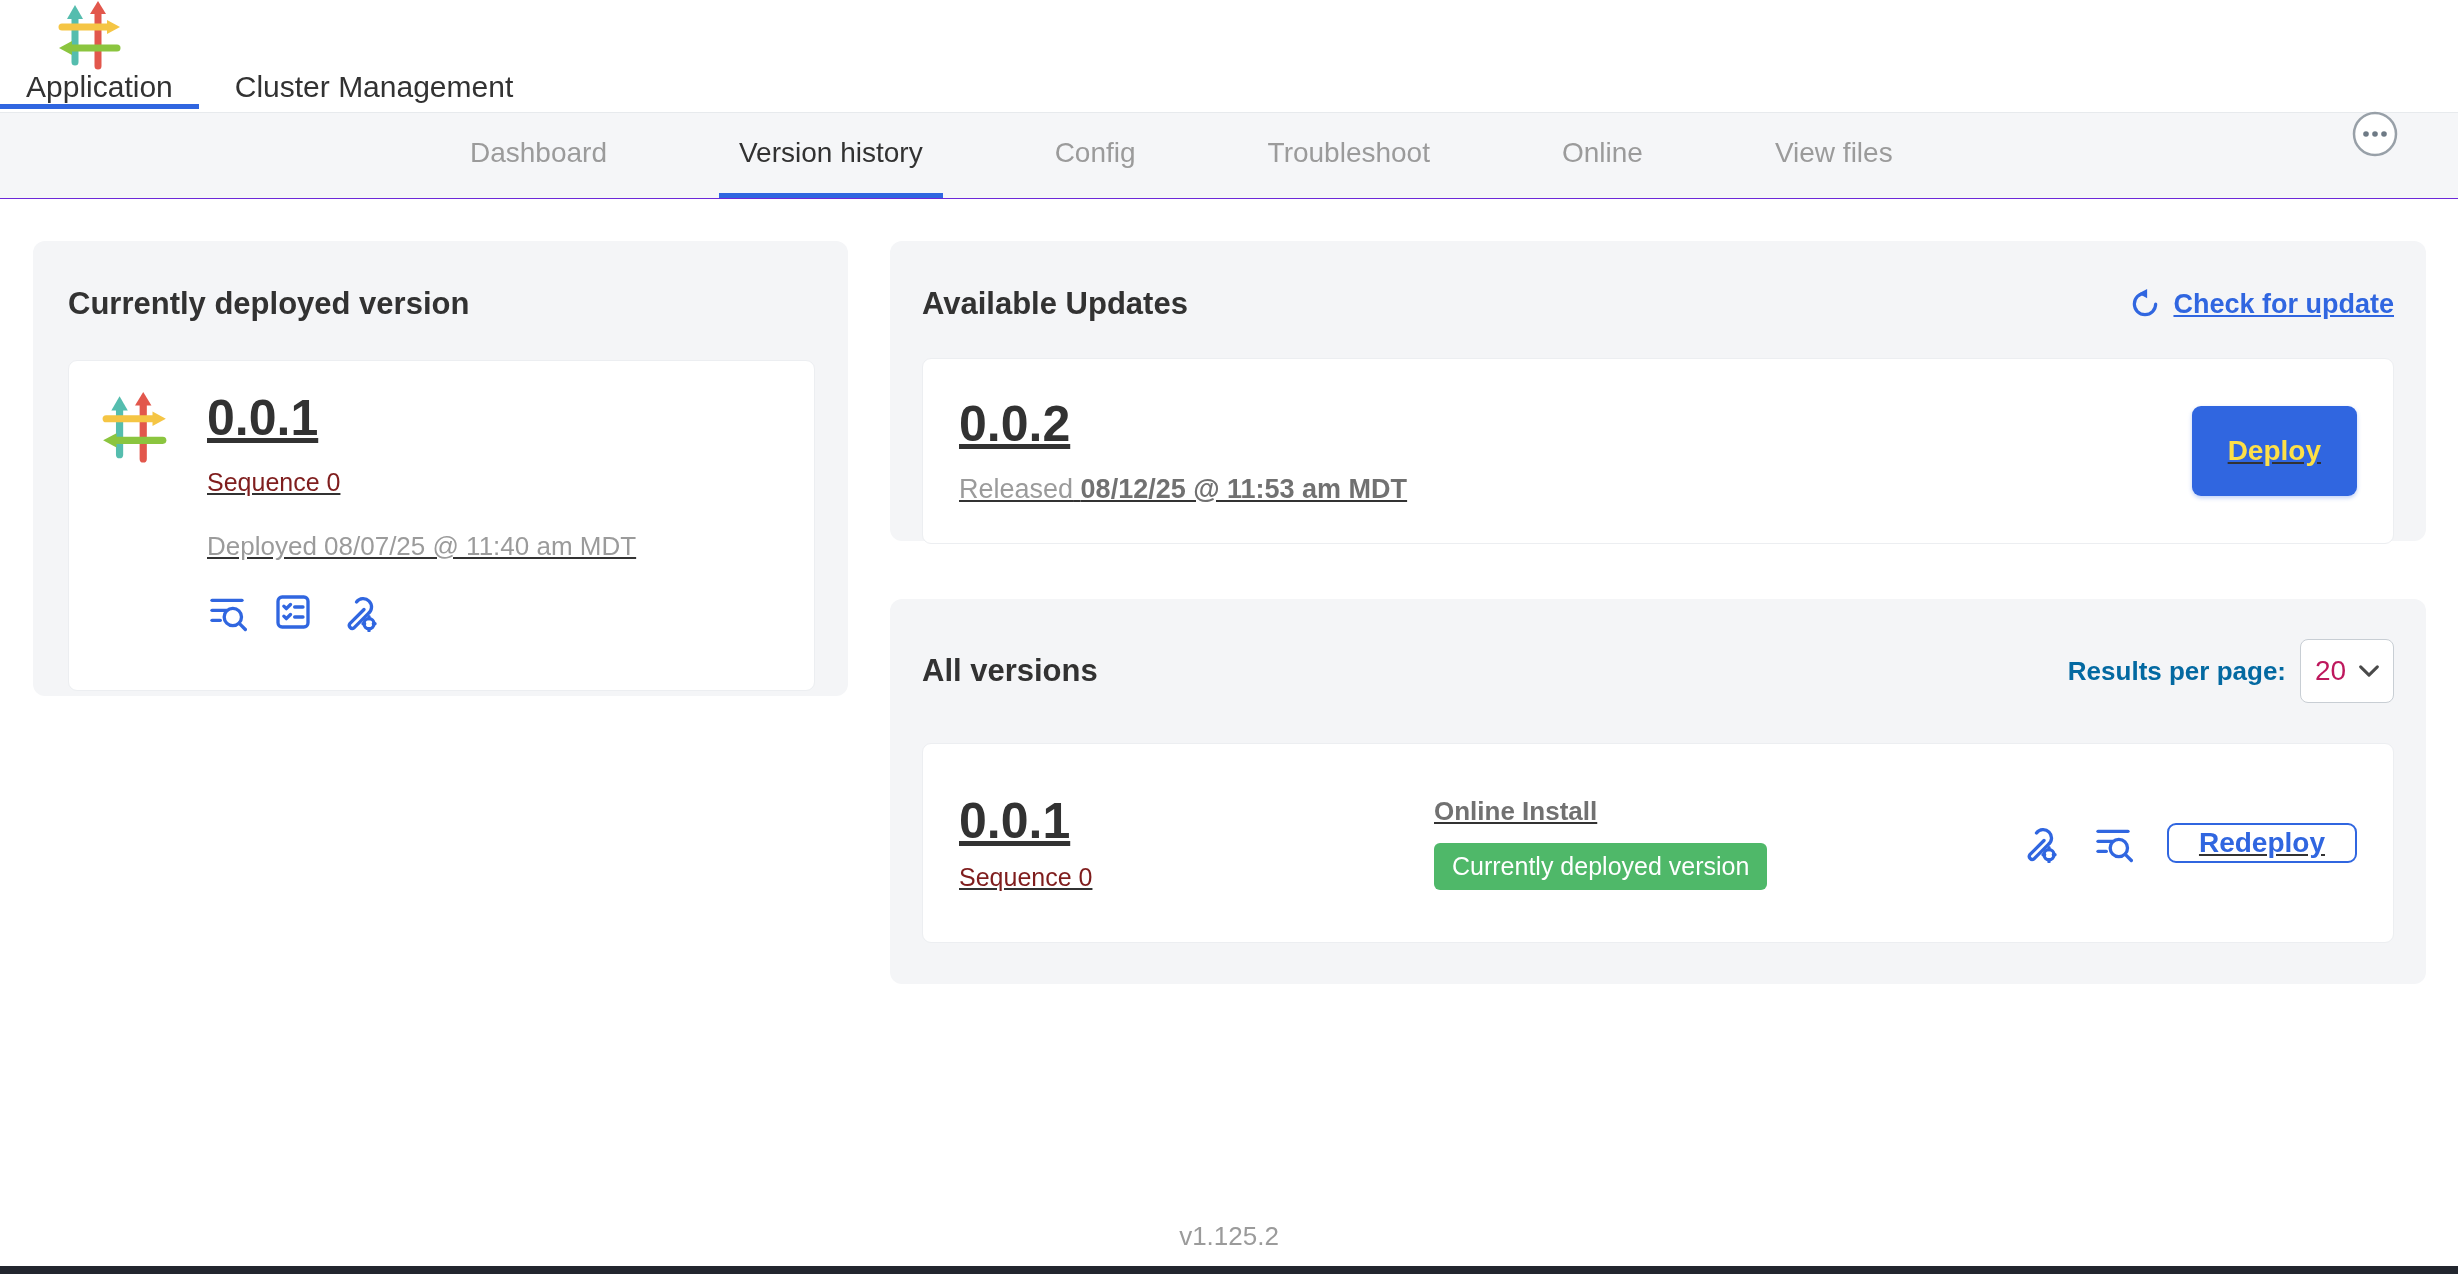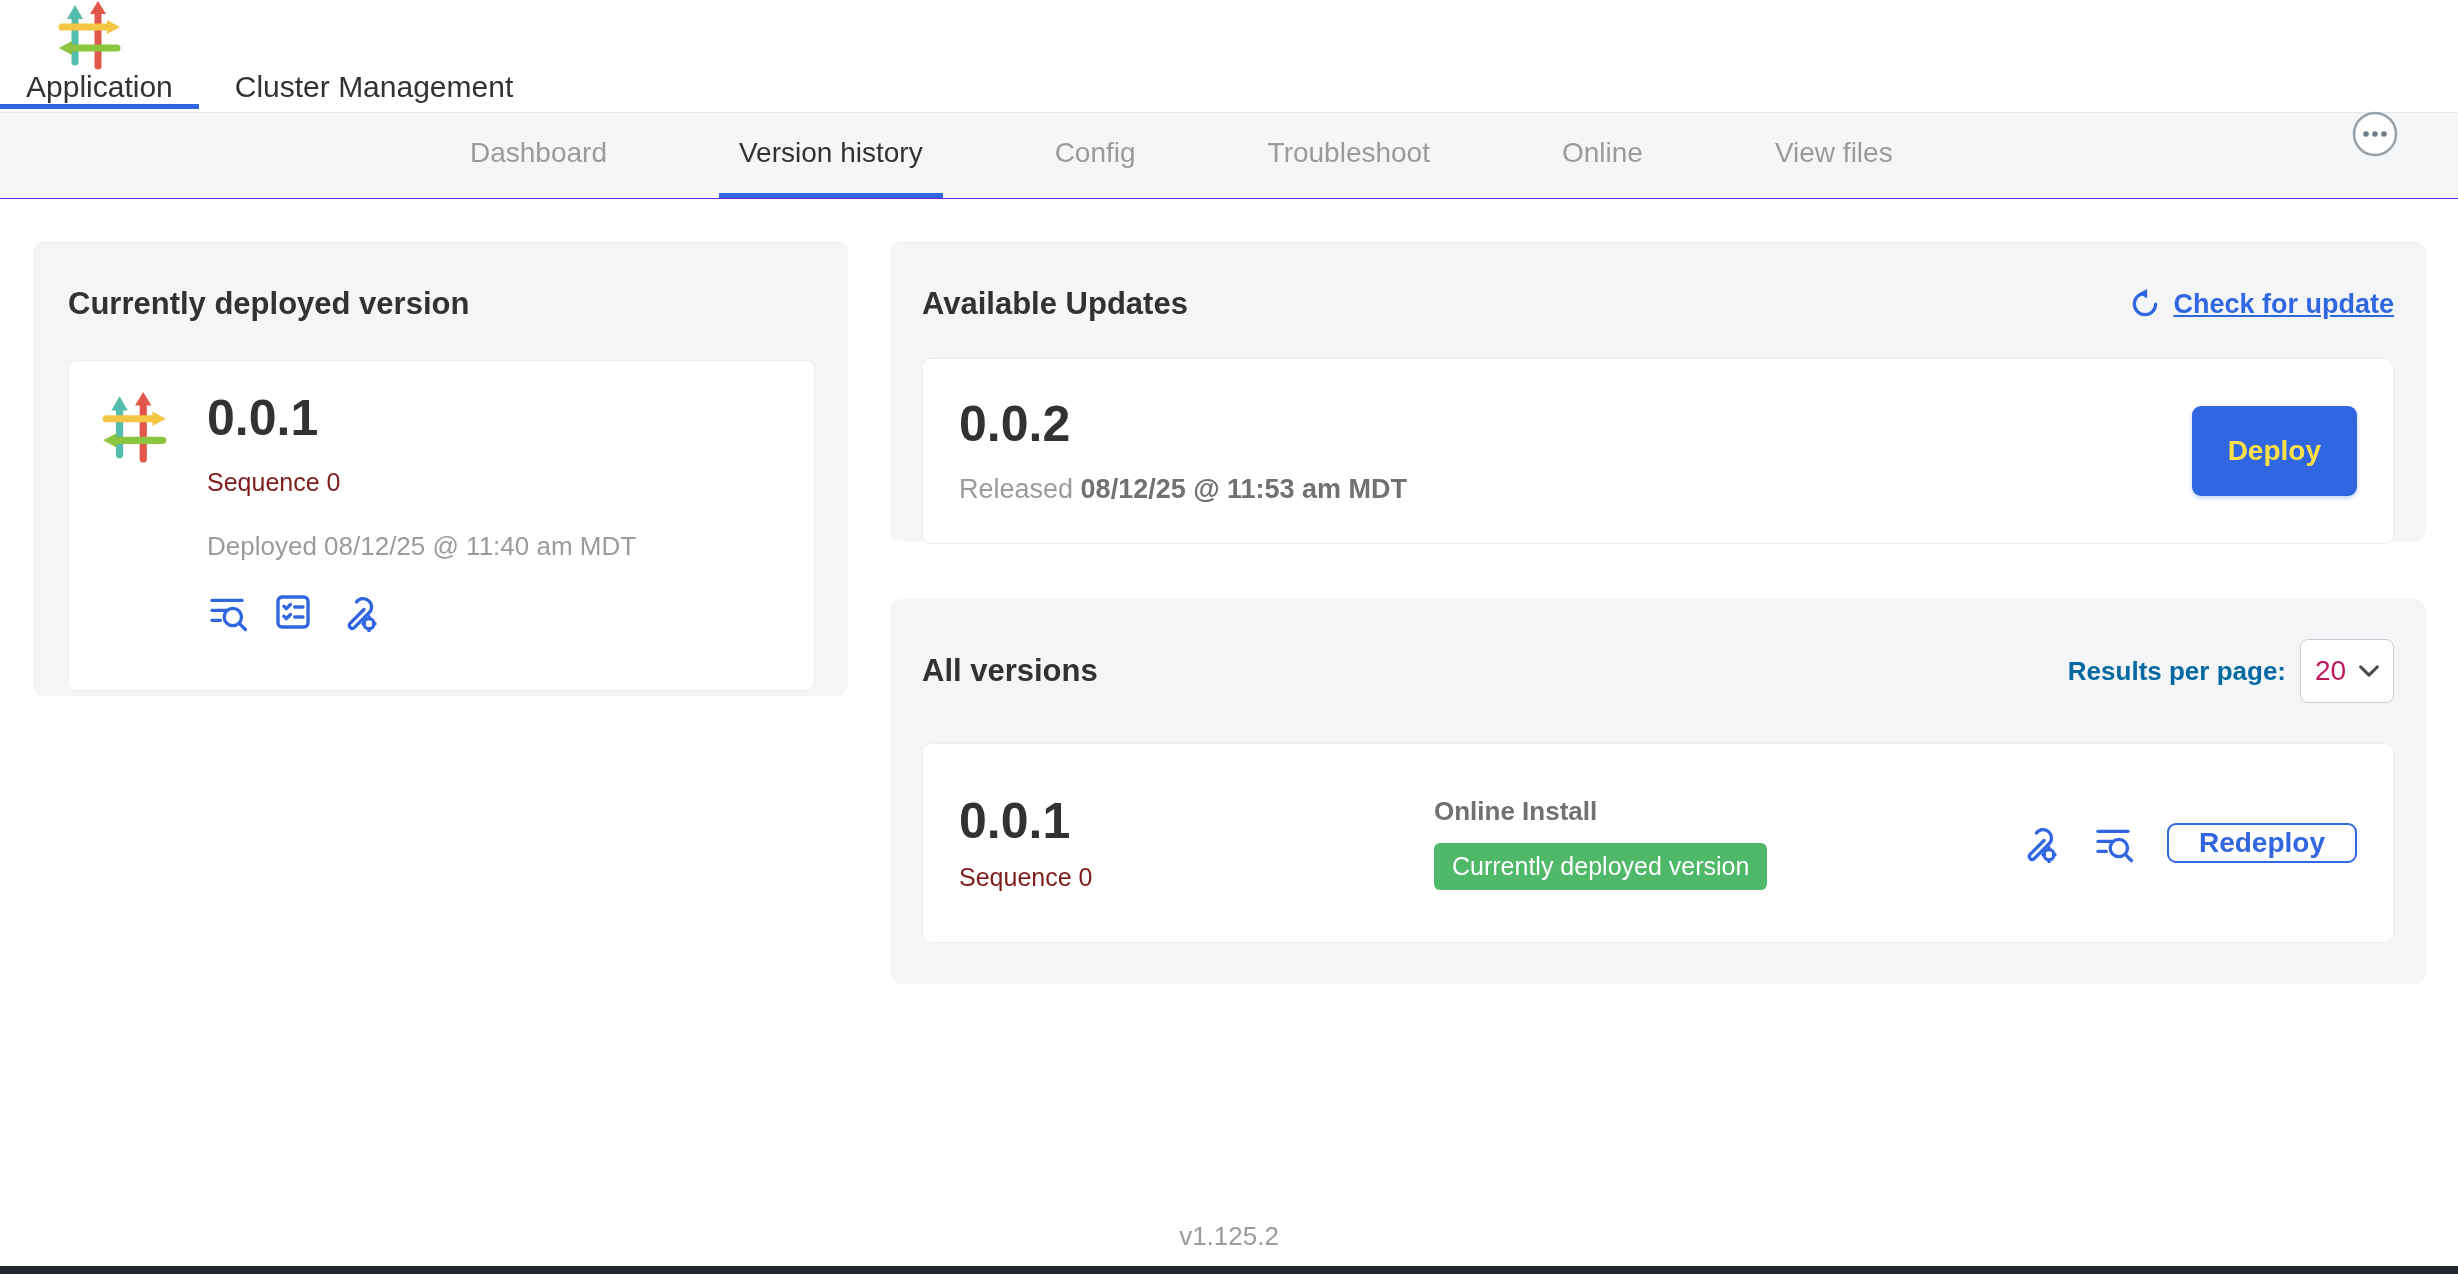--- a/index.html
+++ b/index.html
@@ -53,21 +53,21 @@
     background:#F4F5F7; border-radius:12px; padding:45px 33px 35px 35px;
   }
   .card-title { font-size:31px; font-weight:bold; color:#323232; }
 
   .left-col { width:815px; flex:none; }
   .left-card { width:815px; height:455px; }
 
   .right-col { flex:1; display:flex; flex-direction:column; gap:58px; }
 
   .inner-card {
-    background:#ffffff; border:1px solid #eceef1; border-radius:9px;
+    background:#ffffff; border:1px solid #eceef1; border-radius:9px;text-decoration:underline;
   }
 
   
   .deployed-inner {
     margin-top:38px; padding:30px; height:331px;
     display:flex; gap:36px;
   }
   .deployed-logo { width:72px; height:72px; flex:none; }
   .ver-big { font-size:50px; font-weight:bold; color:#323232; line-height:1.1; }
   .seq-text { font-size:25px; color:#7f1d1d; margin-top:22px; }
@@ -211,21 +211,21 @@
             <line x1="43" y1="66" x2="43" y2="12" stroke="#E2574C" stroke-width="7" stroke-linecap="round"></line>
             <polygon points="43,1 35,14 51,14" fill="#E2574C"></polygon>
             <line x1="7" y1="27" x2="53" y2="27" stroke="#F5C544" stroke-width="7" stroke-linecap="round"></line>
             <polygon points="65,27 52,20 52,34" fill="#F5C544"></polygon>
             <line x1="62" y1="48" x2="16" y2="48" stroke="#8BC53F" stroke-width="7" stroke-linecap="round"></line>
             <polygon points="4,48 17,41 17,55" fill="#8BC53F"></polygon>
           </svg>
           <div>
             <div class="ver-big">0.0.1</div>
             <div class="seq-text">Sequence 0</div>
-            <div class="deployed-date">Deployed 08/12/25 @ 11:40 am MDT</div>
+            <div class="deployed-date">Deployed 08/07/25 @ 11:40 am MDT</div>
             <div class="icon-row">
               <svg class="mini-icon" viewBox="0 0 24 24">
                 <line class="stroke-blue" x1="3" y1="5" x2="21" y2="5"></line>
                 <line class="stroke-blue" x1="3" y1="11" x2="12" y2="11"></line>
                 <line class="stroke-blue" x1="3" y1="17" x2="8" y2="17"></line>
                 <circle class="stroke-blue" cx="15.5" cy="15" r="5.2"></circle>
                 <line class="stroke-blue" x1="19.5" y1="19" x2="23" y2="22.5"></line>
               </svg>
               <svg class="mini-icon" viewBox="0 0 24 24">
                 <rect class="stroke-blue" x="3" y="3" width="18" height="18" rx="2.5"></rect>

